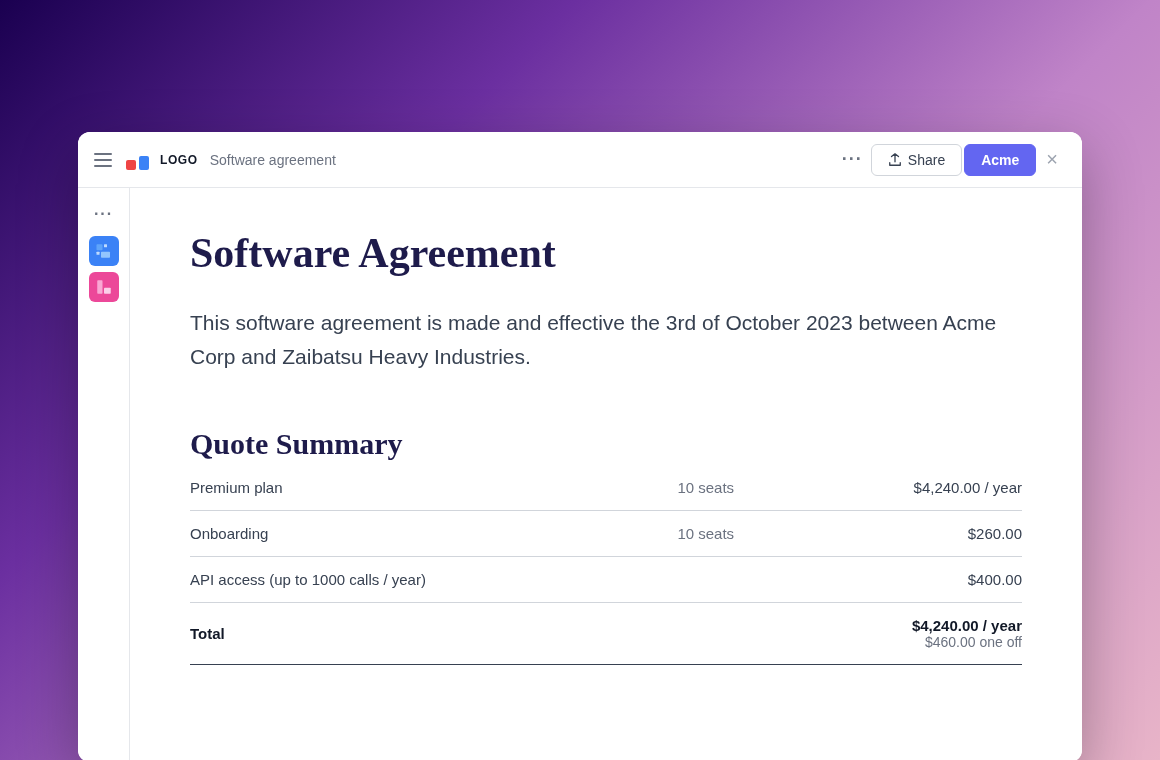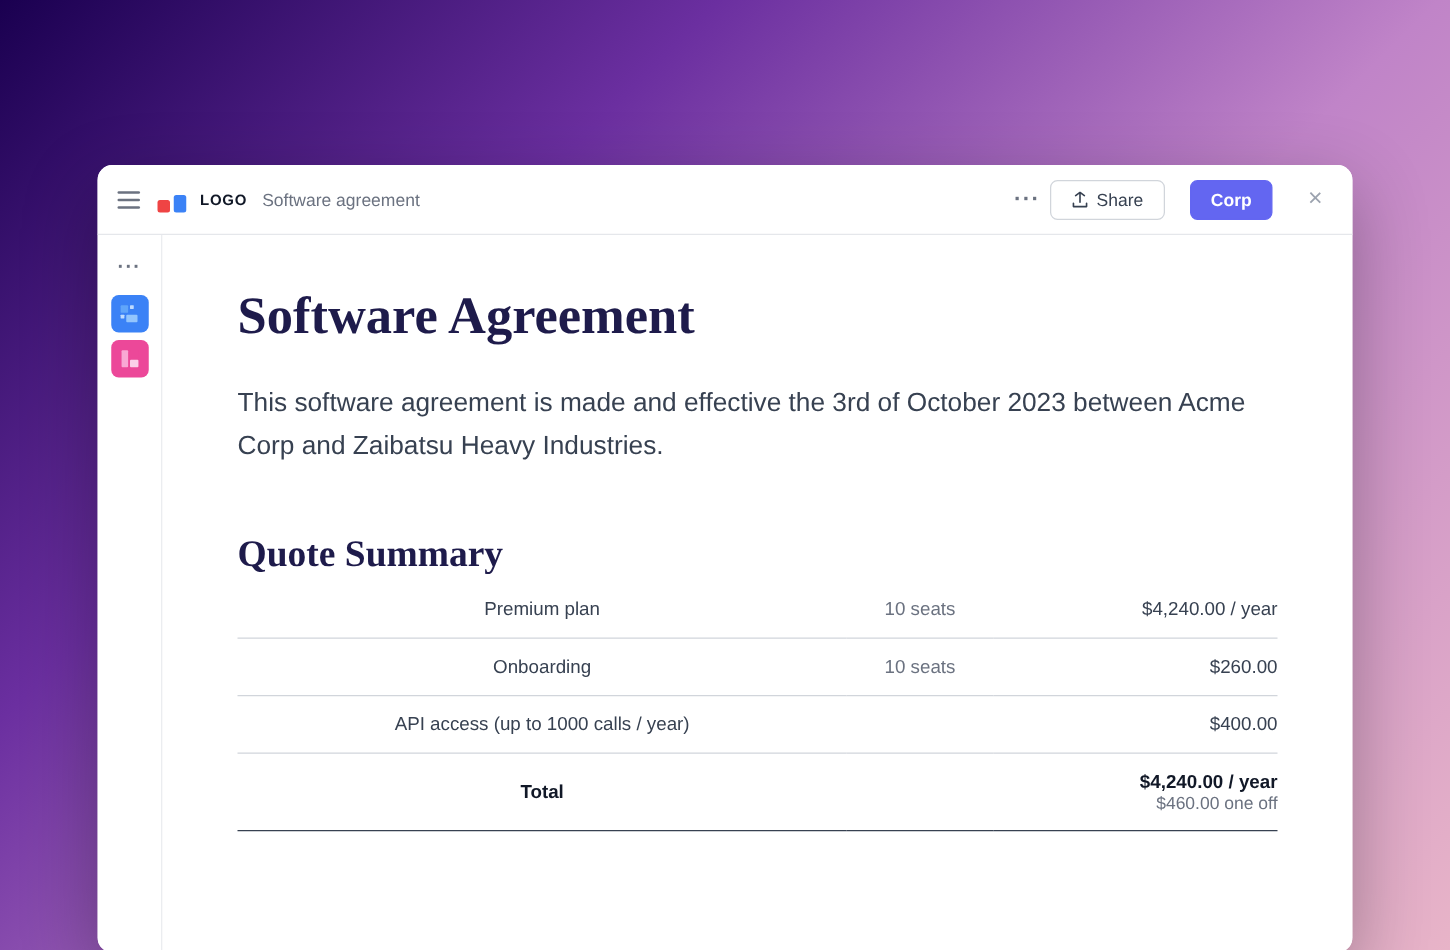--- a/index.html
+++ b/index.html
@@ -117,21 +117,21 @@
       font-weight: 700;
       cursor: pointer;
       padding: 4px 8px;
       border-radius: 4px;
       letter-spacing: 1px;
     }
 
     .topbar-right {
       display: flex;
       align-items: center;
-      gap: 20px;
+      gap: 2px;
     }
 
     .btn {
       display: flex;
       align-items: center;
       gap: 6px;
       padding: 7px 16px;
       border-radius: 6px;
       font-size: 14px;
       font-weight: 500;
@@ -265,21 +265,20 @@
     }
 
     .quote-table tbody tr {
       border-bottom: 1px solid #d1d5db;
     }
 
     .quote-table td {
       padding: 14px 0;
       font-size: 15px;
       color: #374151;
-      text-align: center;
     }
 
     .quote-table td:last-child {
       text-align: right;
     }
 
     .quote-table td:nth-child(2) {
       color: #6b7280;
     }
 
@@ -331,21 +330,21 @@
     </div>
 
     <div class="topbar-right">
       <button class="btn">
         <svg class="btn-icon" viewBox="0 0 16 16" fill="none" xmlns="http://www.w3.org/2000/svg">
           <path d="M8 1v9M4 4l4-3 4 3M2 11v3h12v-3" stroke="#374151" stroke-width="1.5" stroke-linecap="round" stroke-linejoin="round"></path>
         </svg>
         <span>Share</span>
       </button>
       <button class="btn btn-agree">
-        <span>Corp</span>
+        <span>Acme</span>
       </button>
       <button class="close-btn">
         <span>×</span>
       </button>
     </div>
   </div>
 
   <div class="content-area">
 
     <div class="sidebar-strip">

